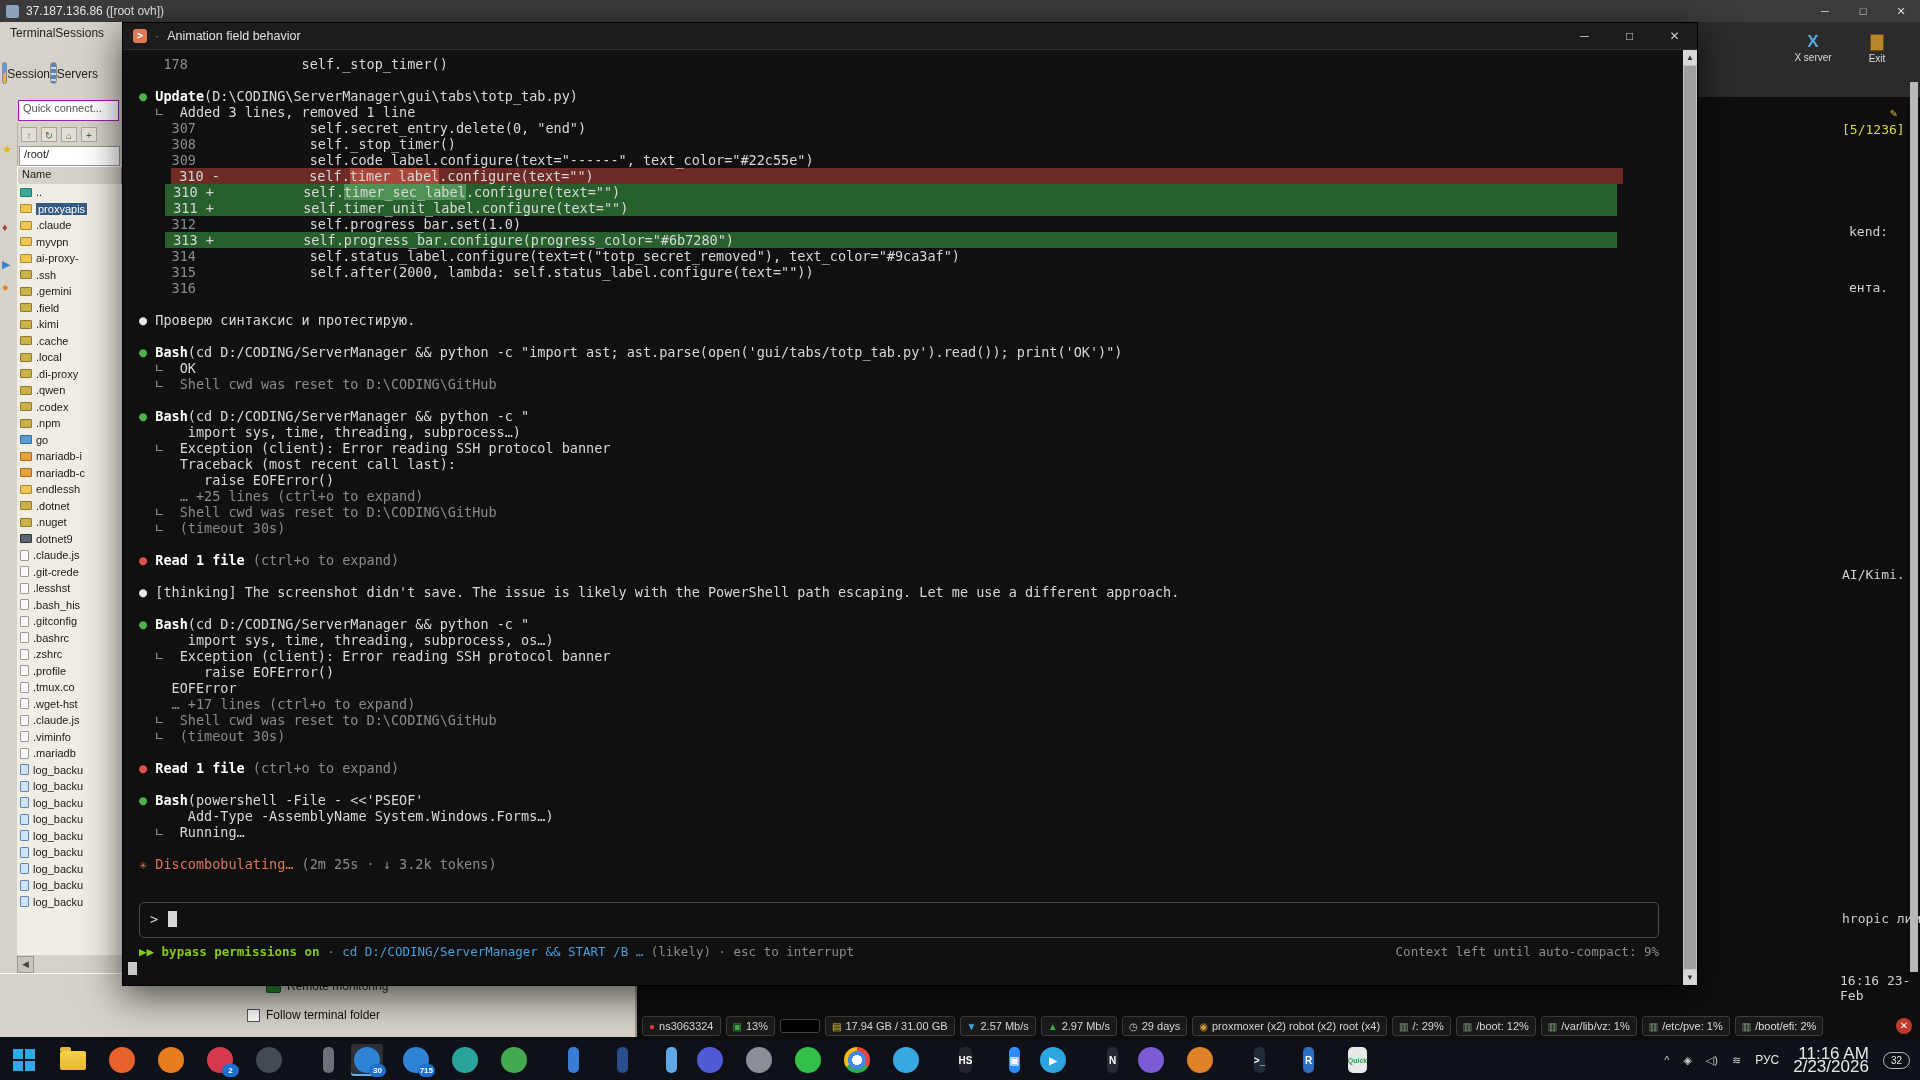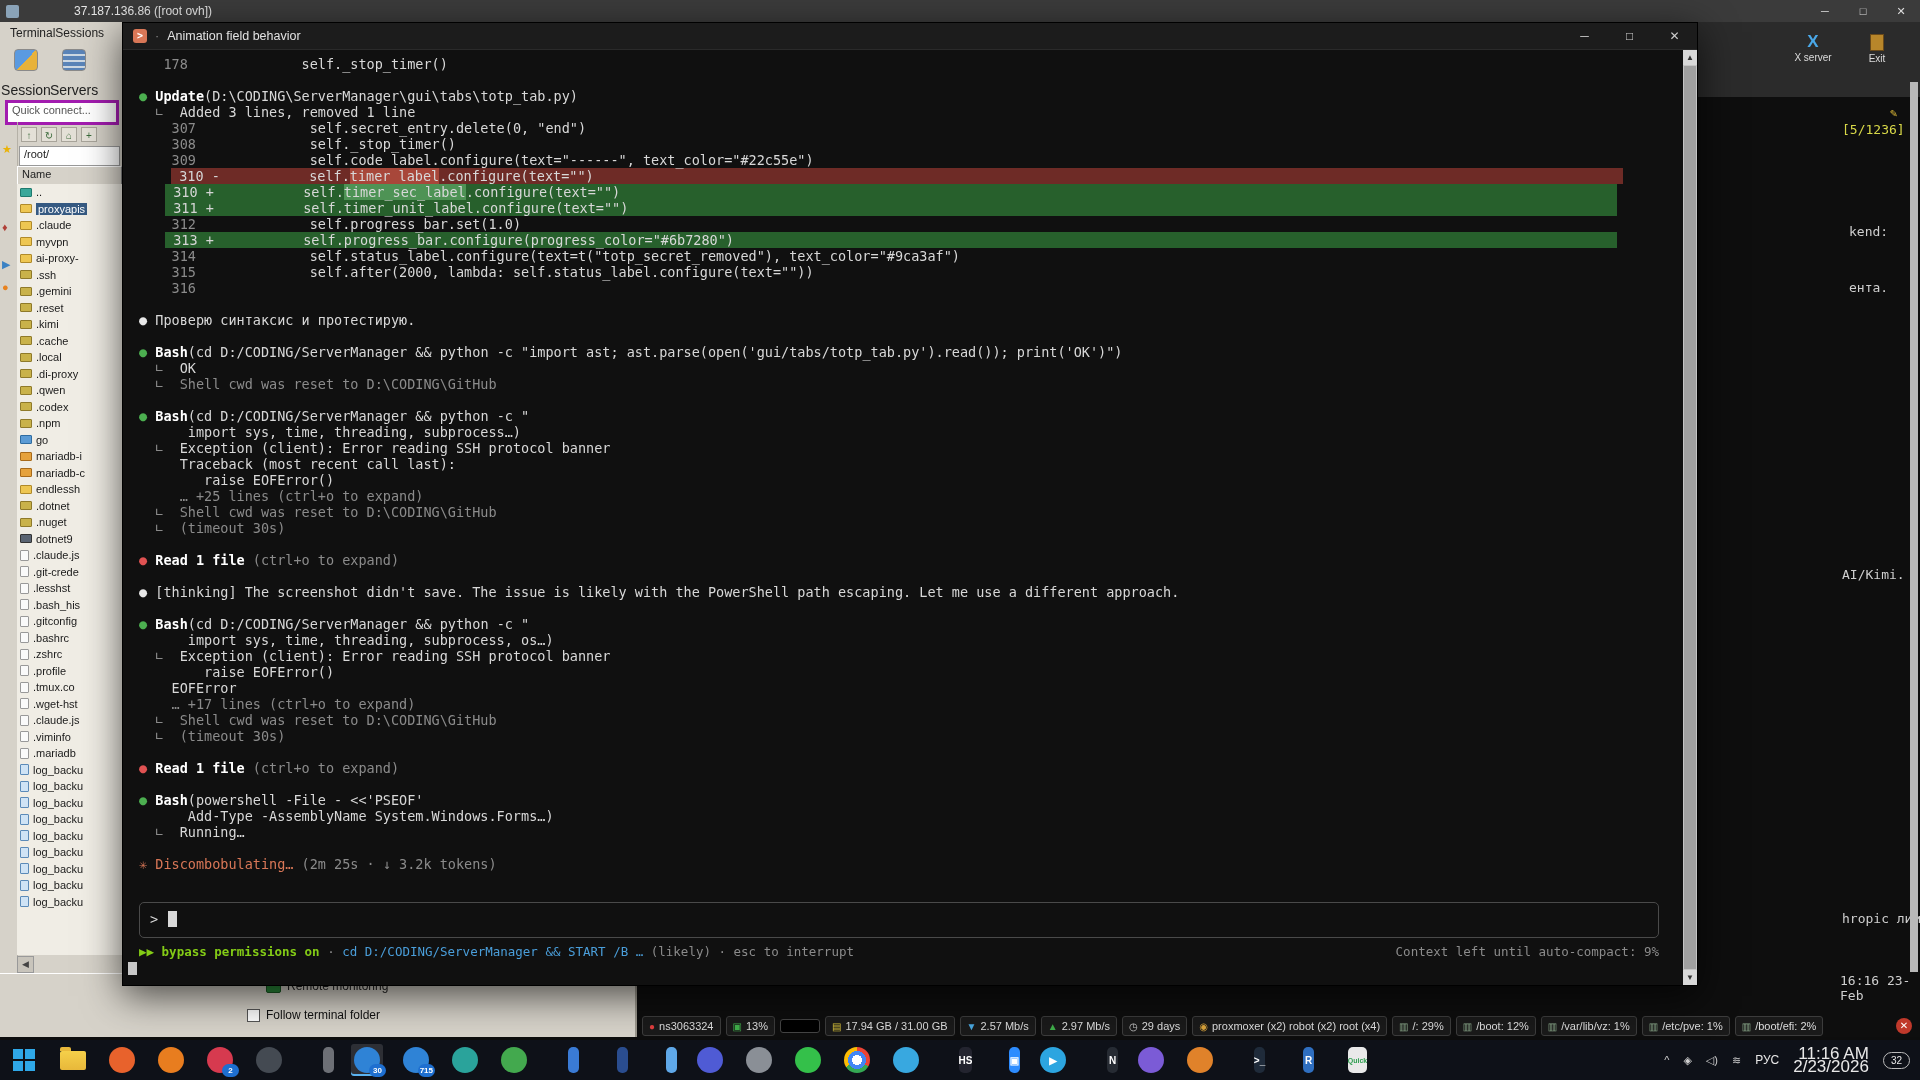--- a/index.html
+++ b/index.html
@@ -2,33 +2,33 @@
 <html><head>
 <meta charset="utf-8">
 <style>
   html,body{margin:0;padding:0;background:#000;}
   #screen{position:relative;width:1920px;height:1080px;background:#0d0d0d;overflow:hidden;
           font-family:"Liberation Sans",sans-serif;}
 
   
   #moba{position:absolute;left:0;top:0;width:1920px;height:1037px;}
   #moba-titlebar{position:absolute;left:0;top:0;right:0;height:22px;background:#3b3b3b;
-    color:#e6e6e6;font-size:12px;display:flex;align-items:center;padding-left:6px;box-sizing:border-box;gap:48px;}
+    color:#e6e6e6;font-size:12px;display:flex;align-items:center;padding-left:6px;box-sizing:border-box;}
   .mt-icon{width:13px;height:13px;background:#8aa3b8;border-radius:2px;margin-right:7px;flex:none;}
   .mt-btns{position:absolute;right:0;top:0;height:22px;display:flex;}
   .mt-btns span{width:38px;text-align:center;line-height:22px;font-size:11px;color:#ddd;cursor:default;}
 
   #moba-left{position:absolute;left:0;top:22px;width:122px;height:951px;background:#d6d2c9;box-sizing:border-box;}
   .menu-row{height:22px;display:flex;padding:4px 0 0 10px;font-size:12px;color:#222;box-sizing:border-box;}
   .tool-row{height:54px;display:flex;padding-left:2px;}
-  .tool-btn{width:48px;display:flex;flex-direction:column;align-items:center;font-size:14px;color:#222;padding-top:5px;justify-content:space-between;}
+  .tool-btn{width:48px;display:flex;flex-direction:row;align-items:center;font-size:12px;color:#222;padding-top:5px;}
   .tb-icon{width:24px;height:22px;margin-bottom:2px;border-radius:4px;border:1px solid #8a8a8a;box-sizing:border-box;}
   .session-icon{background:linear-gradient(135deg,#5a9ae0 0 50%,#e8b23a 50%);}
   .servers-icon{background:repeating-linear-gradient(#5a84b8 0 4px,#cdd8e2 4px 6px);}
-  .quick-connect{margin:2px 3px 0 5px;height:17px;background:#fff;border:3px solid #a21caf;
+  .quick-connect{margin:2px 3px 0 18px;height:17px;background:#fff;border:1px solid #a21caf;
     font-size:11px;color:#555;padding:1px 4px;box-sizing:content-box;white-space:nowrap;overflow:hidden;}
   .side-strip{position:absolute;left:0;top:100px;width:17px;bottom:0;border-right:1px solid #b5b1a7;}
   .ss-ic{position:absolute;left:2px;font-size:11px;line-height:11px;}
   .ss-star{top:22px;color:#eab308}.ss-red{top:100px;color:#b04038}
   .ss-send{top:137px;color:#3b82c4}.ss-orange{top:160px;color:#e8821e}
   .file-panel{position:absolute;left:17px;top:100px;right:0;bottom:0;}
   .path-icons{height:24px;display:flex;gap:4px;align-items:center;padding-left:4px;}
   .path-icons span{width:16px;height:15px;font-size:10px;line-height:15px;text-align:center;color:#3a6a3a;
     background:#e4e0d7;border:1px solid #a8a49a;box-sizing:border-box;}
   .path-field{margin:0 2px;height:16px;background:#fff;border:1px solid #999;font-size:11px;color:#222;padding:1px 4px;}
@@ -220,21 +220,21 @@
             <div class="file-item">
               <span class="fi-icon ic-olive"></span>
               <span class="fi-name">.ssh</span>
             </div>
             <div class="file-item">
               <span class="fi-icon ic-olive"></span>
               <span class="fi-name">.gemini</span>
             </div>
             <div class="file-item">
               <span class="fi-icon ic-olive"></span>
-              <span class="fi-name">.reset</span>
+              <span class="fi-name">.field</span>
             </div>
             <div class="file-item">
               <span class="fi-icon ic-olive"></span>
               <span class="fi-name">.kimi</span>
             </div>
             <div class="file-item">
               <span class="fi-icon ic-olive"></span>
               <span class="fi-name">.cache</span>
             </div>
             <div class="file-item">

